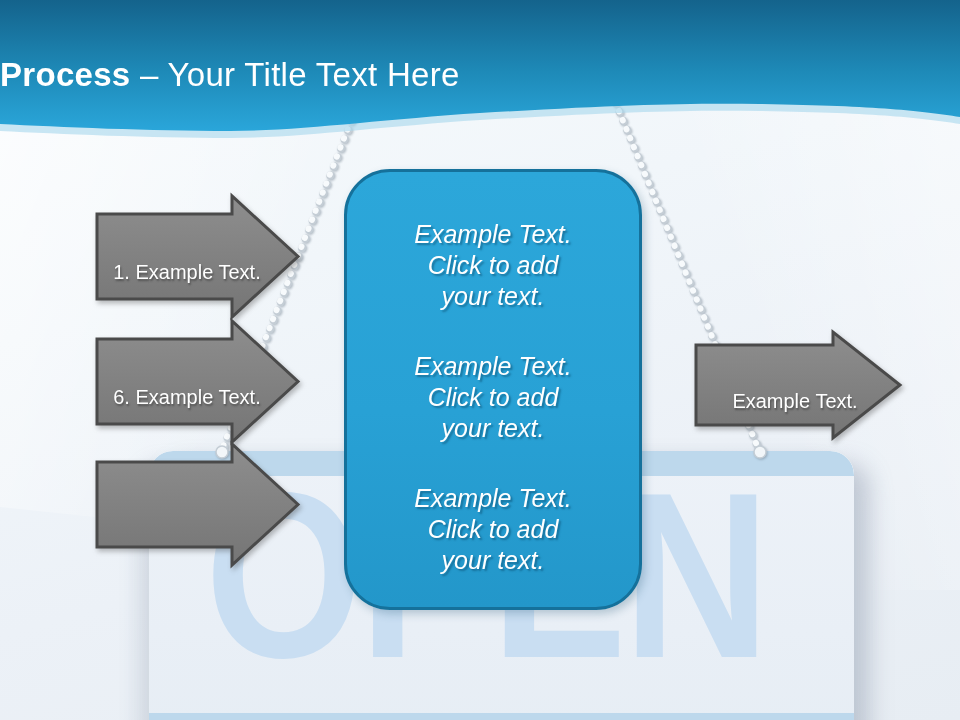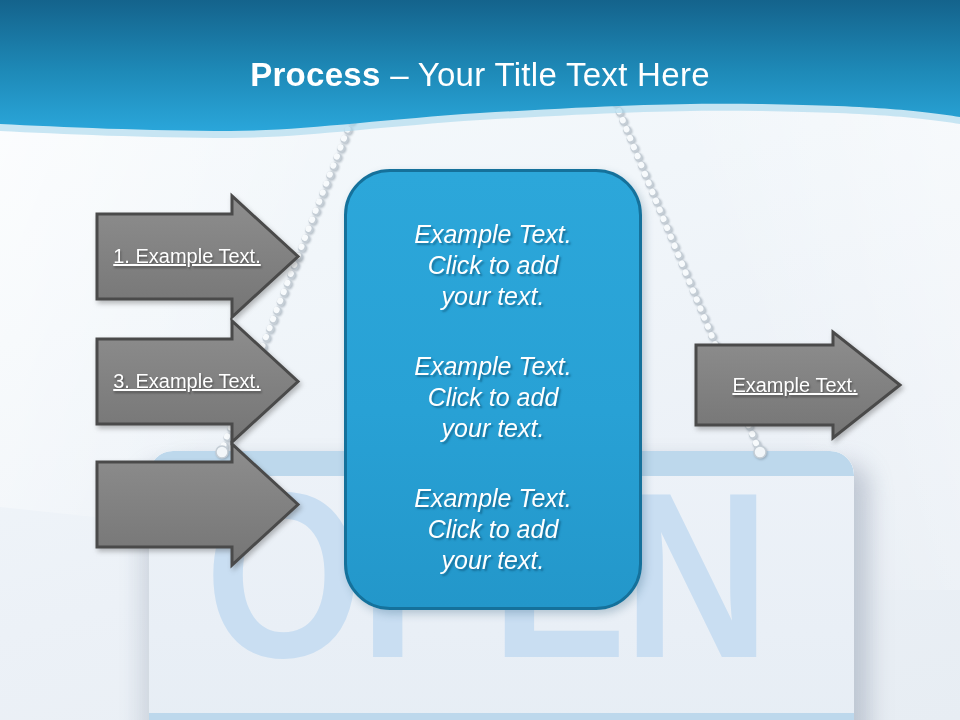--- a/index.html
+++ b/index.html
@@ -28,32 +28,32 @@
     font-size:236px;font-weight:bold;line-height:236px;letter-spacing:-4px;
     color:#c9def2;transform:scaleX(.86);transform-origin:left top;white-space:nowrap;}
 
   
   .chains{position:absolute;left:0;top:0;z-index:30;pointer-events:none;
     filter:drop-shadow(1px 1.5px 1px rgba(100,115,130,.45));}
 
   
   .header{position:absolute;left:0;top:0;width:960px;height:140px;z-index:40;}
   .header svg{display:block;}
-  .title{position:absolute;left:0;top:58px;width:100%;text-align:center;
+  .title{position:absolute;left:0;top:58px;width:100%;text-align:left;
     font-size:33px;line-height:33px;color:#ffffff;letter-spacing:.3px;}
   .title .t-bold{font-weight:bold;}
 
   
   .arrow{position:absolute;z-index:50;}
   .arrow svg{display:block;overflow:visible;
     filter:drop-shadow(2px 3px 2.5px rgba(60,60,60,.35));}
-  .arrow-label{position:absolute;top:0;left:0;height:100%;
+  .arrow-label{position:absolute;top:16px;left:0;height:100%;
     display:flex;align-items:center;justify-content:center;
     color:#ffffff;font-size:20px;text-shadow:1px 2px 2px rgba(40,40,40,.5);
-    white-space:nowrap;text-decoration:underline;}
+    white-space:nowrap;}
   .arrow1{left:97px;top:196px;width:201px;height:121px;}
   .arrow2{left:97px;top:321px;width:201px;height:121px;}
   .arrow3{left:97px;top:444px;width:201px;height:121px;}
   .arrow1 .arrow-label,.arrow2 .arrow-label,.arrow3 .arrow-label{width:180px;}
   .arrow-right{left:696px;top:332px;width:204px;height:106px;}
   .arrow-right .arrow-label{width:198px;}
 
   
   .panel{position:absolute;left:344px;top:169px;width:298px;height:441px;z-index:60;
     box-sizing:border-box;border:3px solid #15719b;border-radius:46px;
@@ -122,21 +122,21 @@
   <div class="arrow arrow2">
     <svg width="201" height="121" viewBox="0 0 201 121">
       <defs>
           <linearGradient id="gA2" x1="0" y1="0" x2="0" y2="1">
         <stop offset="0" stop-color="#8e8e8e"></stop>
             <stop offset="1" stop-color="#757575"></stop>
           </linearGradient>
         </defs>
       <polygon points="0,18 135,18 135,0 201,60.5 135,121 135,103 0,103" fill="url(#gA2)" stroke="#4a4a4a" stroke-width="3" stroke-linejoin="miter"></polygon>
     </svg>
-    <div class="arrow-label">3. Example Text.</div>
+    <div class="arrow-label">6. Example Text.</div>
   </div>
 
   <div class="arrow arrow3">
     <svg width="201" height="121" viewBox="0 0 201 121">
       <defs>
           <linearGradient id="gA3" x1="0" y1="0" x2="0" y2="1">
         <stop offset="0" stop-color="#8e8e8e"></stop>
             <stop offset="1" stop-color="#757575"></stop>
           </linearGradient>
         </defs>

